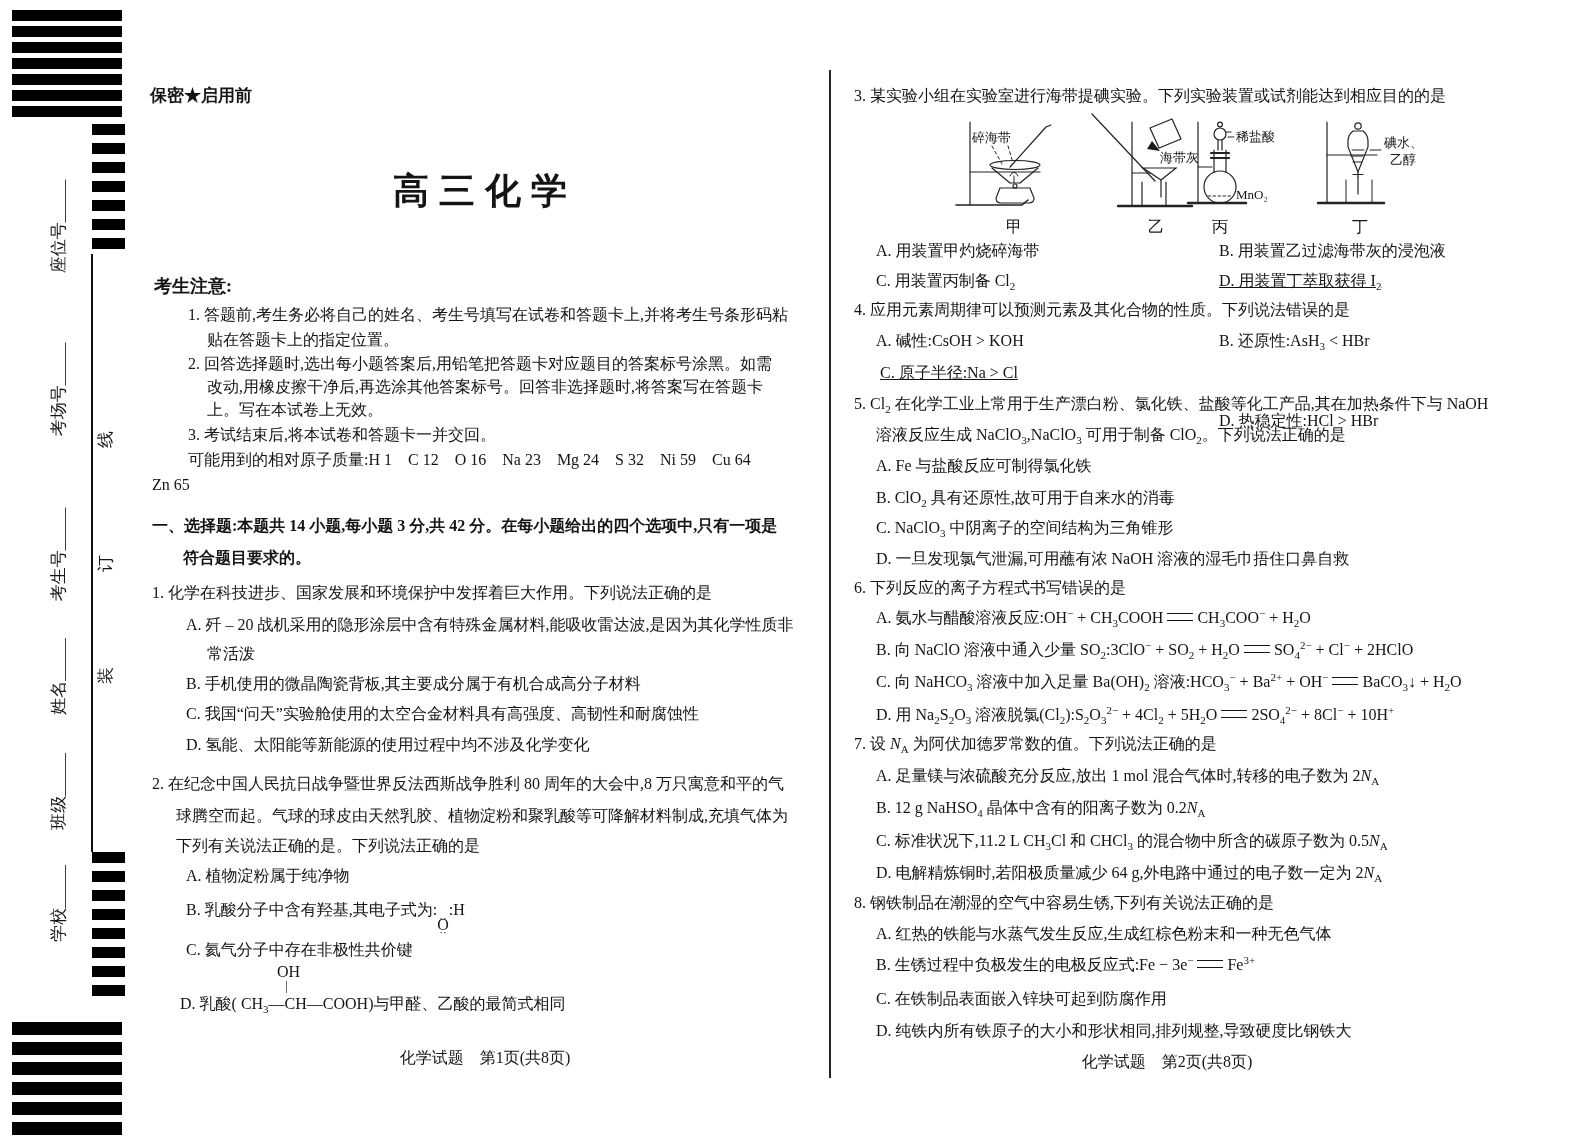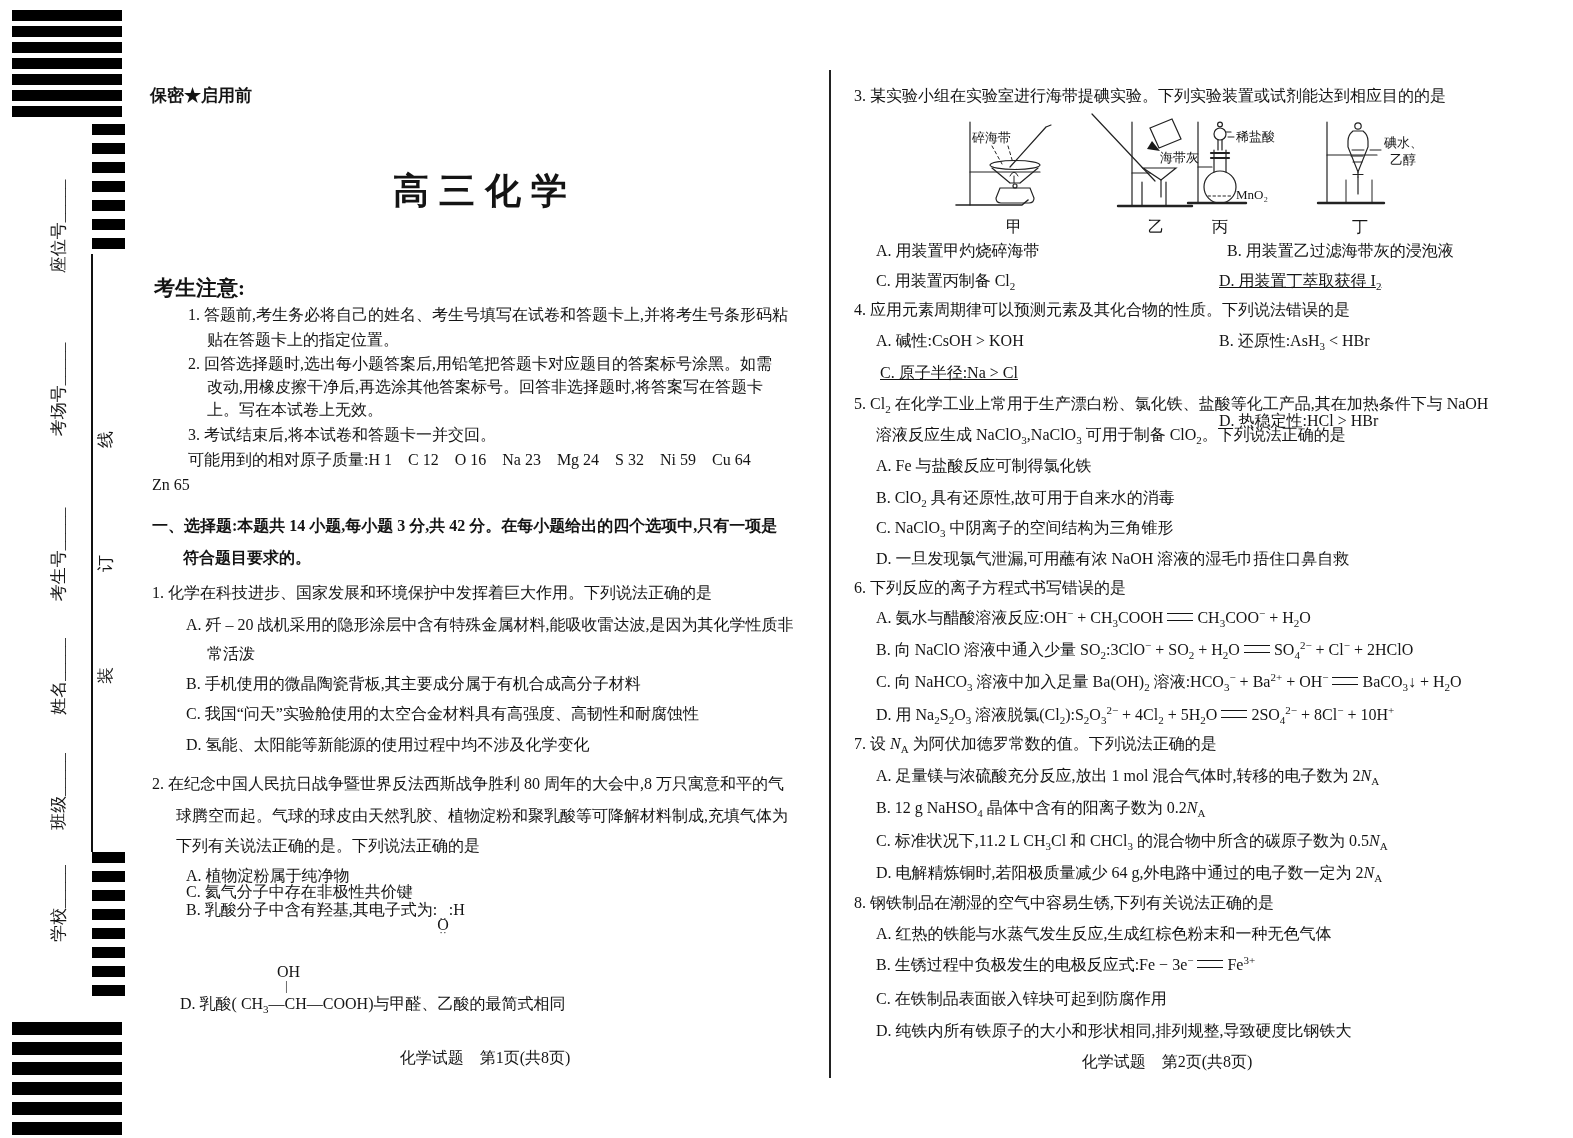--- a/index.html
+++ b/index.html
@@ -48,21 +48,21 @@
   <div class="bc" style="left:97px;top:428px;">线</div>
   <div class="bc" style="left:97px;top:552px;">订</div>
   <div class="bc" style="left:97px;top:664px;">装</div>
 
   <div class="divider" style="left:829px;top:70px;height:1008px;"></div>
 
   <div>
     <div class="ln b" style="left:150px;top:86px;font-size:17px;">保密★启用前</div>
     <div class="ln ctr title" style="left:150px;top:170px;width:670px;">高三化学</div>
 
-    <div class="ln b" style="left:154px;top:276px;font-size:21px;">考生注意:</div>
+    <div class="ln b" style="left:154px;top:276px;font-size:18px;">考生注意:</div>
     <div class="ln" style="left:188px;top:305px;">1. 答题前,考生务必将自己的姓名、考生号填写在试卷和答题卡上,并将考生号条形码粘</div>
     <div class="ln" style="left:207px;top:330px;">贴在答题卡上的指定位置。</div>
     <div class="ln" style="left:188px;top:354px;">2. 回答选择题时,选出每小题答案后,用铅笔把答题卡对应题目的答案标号涂黑。如需</div>
     <div class="ln" style="left:207px;top:377px;">改动,用橡皮擦干净后,再选涂其他答案标号。回答非选择题时,将答案写在答题卡</div>
     <div class="ln" style="left:207px;top:400px;">上。写在本试卷上无效。</div>
     <div class="ln" style="left:188px;top:425px;">3. 考试结束后,将本试卷和答题卡一并交回。</div>
     <div class="ln" style="left:188px;top:450px;">可能用到的相对原子质量:H 1　C 12　O 16　Na 23　Mg 24　S 32　Ni 59　Cu 64</div>
     <div class="ln" style="left:152px;top:475px;">Zn 65</div>
 
     <div class="ln b" style="left:152px;top:516px;">一、选择题:本题共 14 小题,每小题 3 分,共 42 分。在每小题给出的四个选项中,只有一项是</div>
@@ -77,21 +77,21 @@
 
     <div class="ln" style="left:152px;top:774px;">2. 在纪念中国人民抗日战争暨世界反法西斯战争胜利 80 周年的大会中,8 万只寓意和平的气</div>
     <div class="ln" style="left:176px;top:806px;">球腾空而起。气球的球皮由天然乳胶、植物淀粉和聚乳酸等可降解材料制成,充填气体为</div>
     <div class="ln" style="left:176px;top:836px;">下列有关说法正确的是。下列说法正确的是</div>
     <div class="ln" style="left:186px;top:866px;">A. 植物淀粉属于纯净物</div>
     <div class="ln" style="left:186px;top:900px;">B. 乳酸分子中含有羟基,其电子式为:<span class="stk">
           <span>··</span>
           <span>O</span>
           <span>··</span>
         </span>:H</div>
-    <div class="ln" style="left:186px;top:882px;">C. 氦气分子中存在非极性共价键</div>
+    <div class="ln" style="left:186px;top:940px;">C. 氦气分子中存在非极性共价键</div>
     <div class="ln" style="left:277px;top:962px;">OH</div>
     <div class="ln" style="left:285px;top:978px;font-size:13px;">|</div>
     <div class="ln" style="left:180px;top:994px;">D. 乳酸( CH<sub>3</sub>—CH—COOH)与甲醛、乙酸的最简式相同</div>
 
     <div class="ln ctr" style="left:150px;top:1048px;width:670px;">化学试题　第1页(共8页)</div>
   </div>
 
   <div>
     <div class="ln" style="left:854px;top:86px;">3. 某实验小组在实验室进行海带提碘实验。下列实验装置或试剂能达到相应目的的是</div>
 
@@ -154,21 +154,21 @@
         <path d="M1358,177 V194"></path>
         <path d="M1346,180 V203 M1372,180 V203 M1346,203 H1372" stroke-width="1"></path>
         <path d="M1370,150 H1381" stroke-width="1"></path>
         <text x="1384" y="147" font-size="13" stroke="none">碘水、</text>
         <text x="1390" y="164" font-size="13" stroke="none">乙醇</text>
         <text x="1352" y="232" font-size="16" stroke="none">丁</text>
       </g>
     </svg>
 
     <div class="ln" style="left:876px;top:241px;">A. 用装置甲灼烧碎海带</div>
-    <div class="ln" style="left:1219px;top:241px;margin-left:8px;">B. 用装置乙过滤海带灰的浸泡液</div>
+    <div class="ln" style="left:1219px;top:241px;">B. 用装置乙过滤海带灰的浸泡液</div>
     <div class="ln" style="left:876px;top:271px;">C. 用装置丙制备 Cl<sub>2</sub></div>
     <div class="ln" style="left:1219px;top:271px;text-decoration:underline;">D. 用装置丁萃取获得 I<sub>2</sub></div>
 
     <div class="ln" style="left:854px;top:300px;">4. 应用元素周期律可以预测元素及其化合物的性质。下列说法错误的是</div>
     <div class="ln" style="left:876px;top:331px;text-align:center;">A. 碱性:CsOH &gt; KOH</div>
     <div class="ln" style="left:1219px;top:331px;">B. 还原性:AsH<sub>3</sub> &lt; HBr</div>
     <div class="ln" style="left:880px;top:363px;text-decoration:underline;">C. 原子半径:Na &gt; Cl</div>
     <div class="ln" style="left:1219px;top:363px;margin-top:48px;">D. 热稳定性:HCl &gt; HBr</div>
 
     <div class="ln" style="left:854px;top:394px;">5. Cl<sub>2</sub> 在化学工业上常用于生产漂白粉、氯化铁、盐酸等化工产品,其在加热条件下与 NaOH</div>

